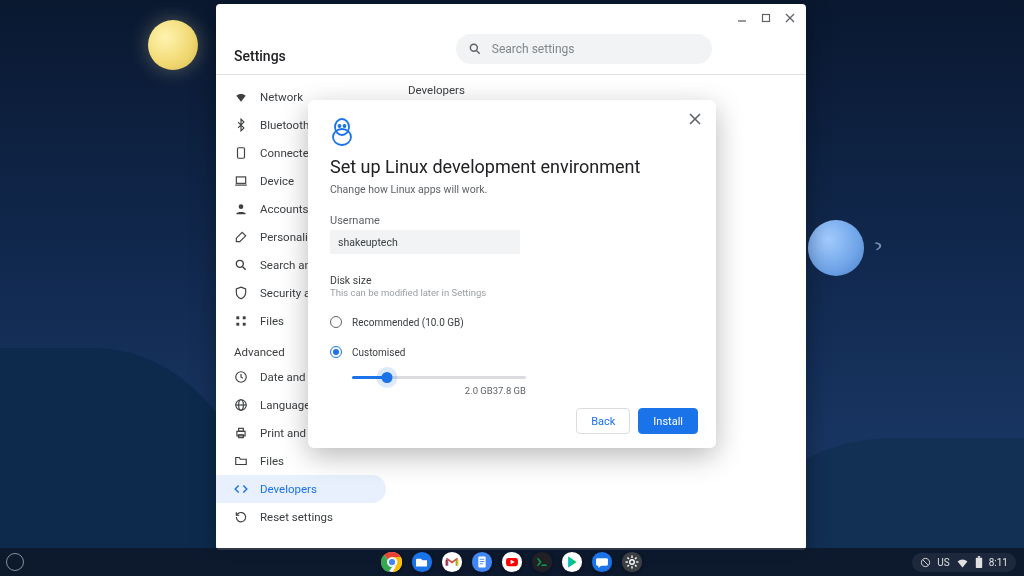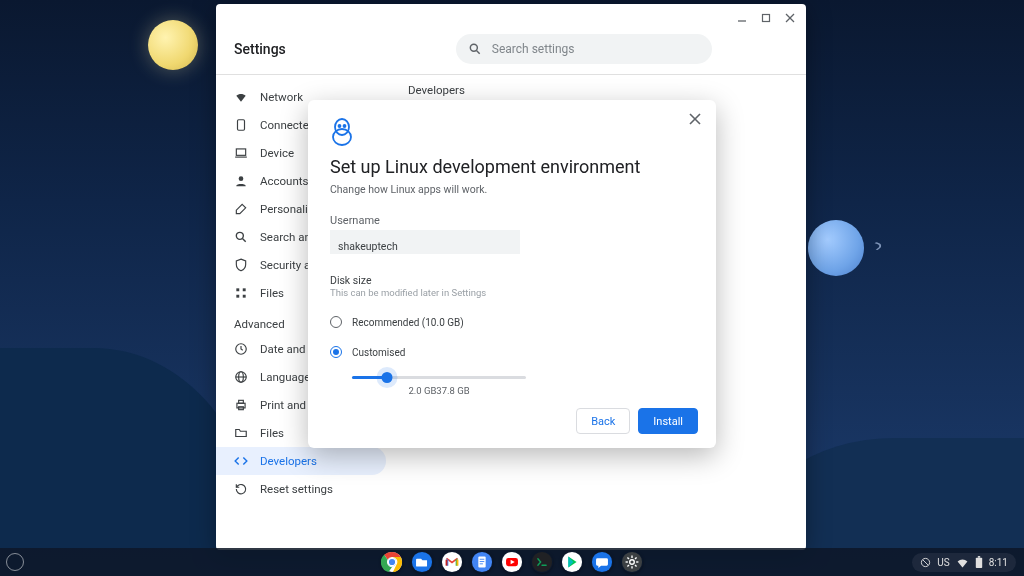--- a/index.html
+++ b/index.html
@@ -38,21 +38,21 @@
     background: #fff; border-radius: 4px; box-shadow: 0 4px 24px rgba(0,0,0,.35);
     display: flex; flex-direction: column;
   }
   .window-controls {
     position:absolute; top:6px; right:8px; display:flex; gap:8px; color:#555; font-size:11px;
   }
   .wc-btn { width:16px; height:16px; display:flex; align-items:center; justify-content:center; cursor:pointer; }
   .wc-btn svg { display:block; }
 
   .settings-header {
-    display:flex; align-items:center; padding: 30px 18px 10px 18px;
+    display:flex; align-items:flex-end; padding: 30px 18px 10px 18px;
   }
   .settings-title { font-size:14px; color:#202124; font-weight:500; }
   .search-box {
     margin-left: 170px; width:256px; height:30px; background:#f1f3f4; border-radius:16px;
     display:flex; align-items:center; padding:0 12px; color:#5f6368;
   }
   .search-box svg { flex:none; }
   .search-box span { margin-left:10px; font-size:12px; color:#80868b; }
 
   .settings-body { display:flex; flex:1; border-top:1px solid #e0e0e0; overflow:hidden; }
@@ -74,33 +74,33 @@
     position:absolute; top:10px; right:12px; width:18px; height:18px; cursor:pointer;
     display:flex; align-items:center; justify-content:center; color:#5f6368;
   }
   .dialog-icon { width:24px; height:28px; margin-bottom:10px; }
   .dialog-icon svg { display:block; color:#1a73e8; }
   .dialog-title { font-size:18px; color:#202124; font-weight:400; margin-bottom:6px; }
   .dialog-sub { font-size:10.5px; color:#5f6368; margin-bottom:18px; }
   .field-label { font-size:11px; color:#5f6368; margin-bottom:3px; }
   .username-field {
     width:190px; height:24px; background:#f1f3f4; padding:10px 8px; font-size:10.5px; color:#3c4043;
-    display:flex; align-items:flex-start; margin-bottom:20px;
+    display:flex; align-items:center; margin-bottom:20px;
   }
   .disk-label { font-size:10.5px; color:#3c4043; }
   .disk-sub { font-size:9.5px; color:#9aa0a6; margin-bottom:10px; }
   .radio-row { display:flex; align-items:center; gap:10px; font-size:10px; color:#3c4043; margin:18px 0; cursor:pointer; }
   .radio { width:12px; height:12px; border:1.6px solid #5f6368; border-radius:50%; display:flex; align-items:center; justify-content:center; flex:none; }
   .radio.checked { border-color:#1a73e8; }
   .radio.checked::after{ content:""; width:6px; height:6px; background:#1a73e8; border-radius:50%; }
   .slider-wrap { margin:8px 0 4px 22px; width:174px; position:relative; }
   .slider-track { height:3px; background:#dadce0; border-radius:2px; position:relative; }
   .slider-fill { position:absolute; left:0; top:0; height:3px; background:#1a73e8; border-radius:2px; width:20%; }
   .slider-thumb { position:absolute; top:-4px; left:20%; transform:translateX(-50%); width:11px; height:11px; background:#1a73e8; border-radius:50%; box-shadow:0 0 0 5px rgba(26,115,232,.15); cursor:pointer; }
-  .slider-labels { display:flex; justify-content:center; font-size:9.5px; color:#5f6368; margin-top:6px; }
+  .slider-labels { display:flex; justify-content:flex-end; font-size:9.5px; color:#5f6368; margin-top:6px; }
   .dialog-footer { position:absolute; bottom:14px; right:18px; display:flex; gap:8px;padding-left:48px; }
   .btn { height:26px; padding:0 14px; font-size:11px; border-radius:4px; display:flex; align-items:center; cursor:pointer; }
   .btn-secondary { background:#fff; border:1px solid #dadce0; color:#1a73e8; }
   .btn-primary { background:#1a73e8; color:#fff; border:1px solid #1a73e8; }
 
   .shelf {
     position:absolute; bottom:0; left:0; right:0; height:28px; background:rgba(10,20,35,.85);
     display:flex; align-items:center; justify-content:center;
   }
   .launcher {
@@ -162,20 +162,28 @@
 
   <div class="settings-body">
     <div class="sidebar">
       <div class="sidebar-item">
           <span class="icon">
             <svg width="14" height="14" viewBox="0 0 24 24" fill="#3c4043">
               <path d="M12 20l8-10c-4.5-4-11.5-4-16 0l8 10z"></path>
             </svg>
           </span>
           <span>Network</span>
+        </div>
+      <div class="sidebar-item">
+          <span class="icon">
+            <svg width="14" height="14" viewBox="0 0 24 24" fill="none" stroke="#3c4043" stroke-width="2">
+              <path d="M7 7l10 10-5 5V2l5 5L7 17"></path>
+            </svg>
+          </span>
+          <span>Bluetooth</span>
         </div>
       <div class="sidebar-item">
           <span class="icon">
             <svg width="14" height="14" viewBox="0 0 24 24" fill="none" stroke="#3c4043" stroke-width="2">
               <rect x="6" y="3" width="12" height="18" rx="2"></rect>
             </svg>
           </span>
           <span>Connected devices</span>
         </div>
       <div class="sidebar-item">

